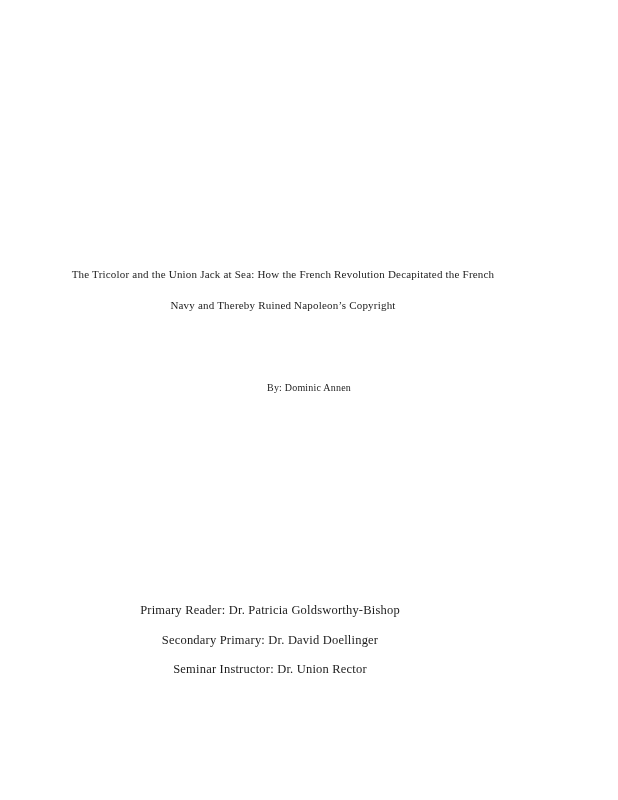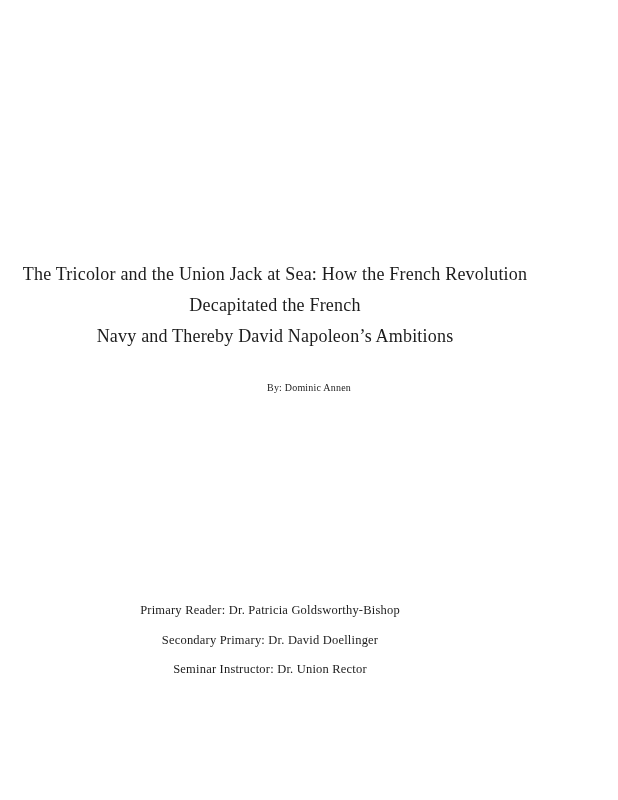--- a/index.html
+++ b/index.html
@@ -12,24 +12,24 @@
     width: 618px;
     height: 800px;
     background: #ffffff;
     overflow: hidden;
     font-family: "Liberation Serif", "DejaVu Serif", serif;
     color: #1c1c1c;
   }
   .title-block {
     position: absolute;
     top: 259px;
-    left: 8px;
+    left: 16px;
     width: 534px;
     text-align: center;
-    font-size: 18px;
+    font-size: 11px;
     line-height: 31px;
     letter-spacing: 0.2px;
   }
   .byline {
     position: absolute;
     top: 380px;
     left: 0;
     width: 618px;
     text-align: center;
     font-size: 10px;
@@ -47,21 +47,21 @@
     letter-spacing: 0.2px;
   }
 </style>
 </head>
 <body>
 
 <div class="page">
 
   <div class="title-block">
     <div>The Tricolor and the Union Jack at Sea: How the French Revolution Decapitated the French</div>
-    <div>Navy and Thereby David Napoleon’s Ambitions</div>
+    <div>Navy and Thereby Ruined Napoleon’s Copyright</div>
   </div>
 
   <div class="byline">By: Dominic Annen</div>
 
   <div class="credits-block">
     <div>Primary Reader: Dr. Patricia Goldsworthy-Bishop</div>
     <div>Secondary Primary: Dr. David Doellinger</div>
     <div>Seminar Instructor: Dr. Union Rector</div>
   </div>
 

